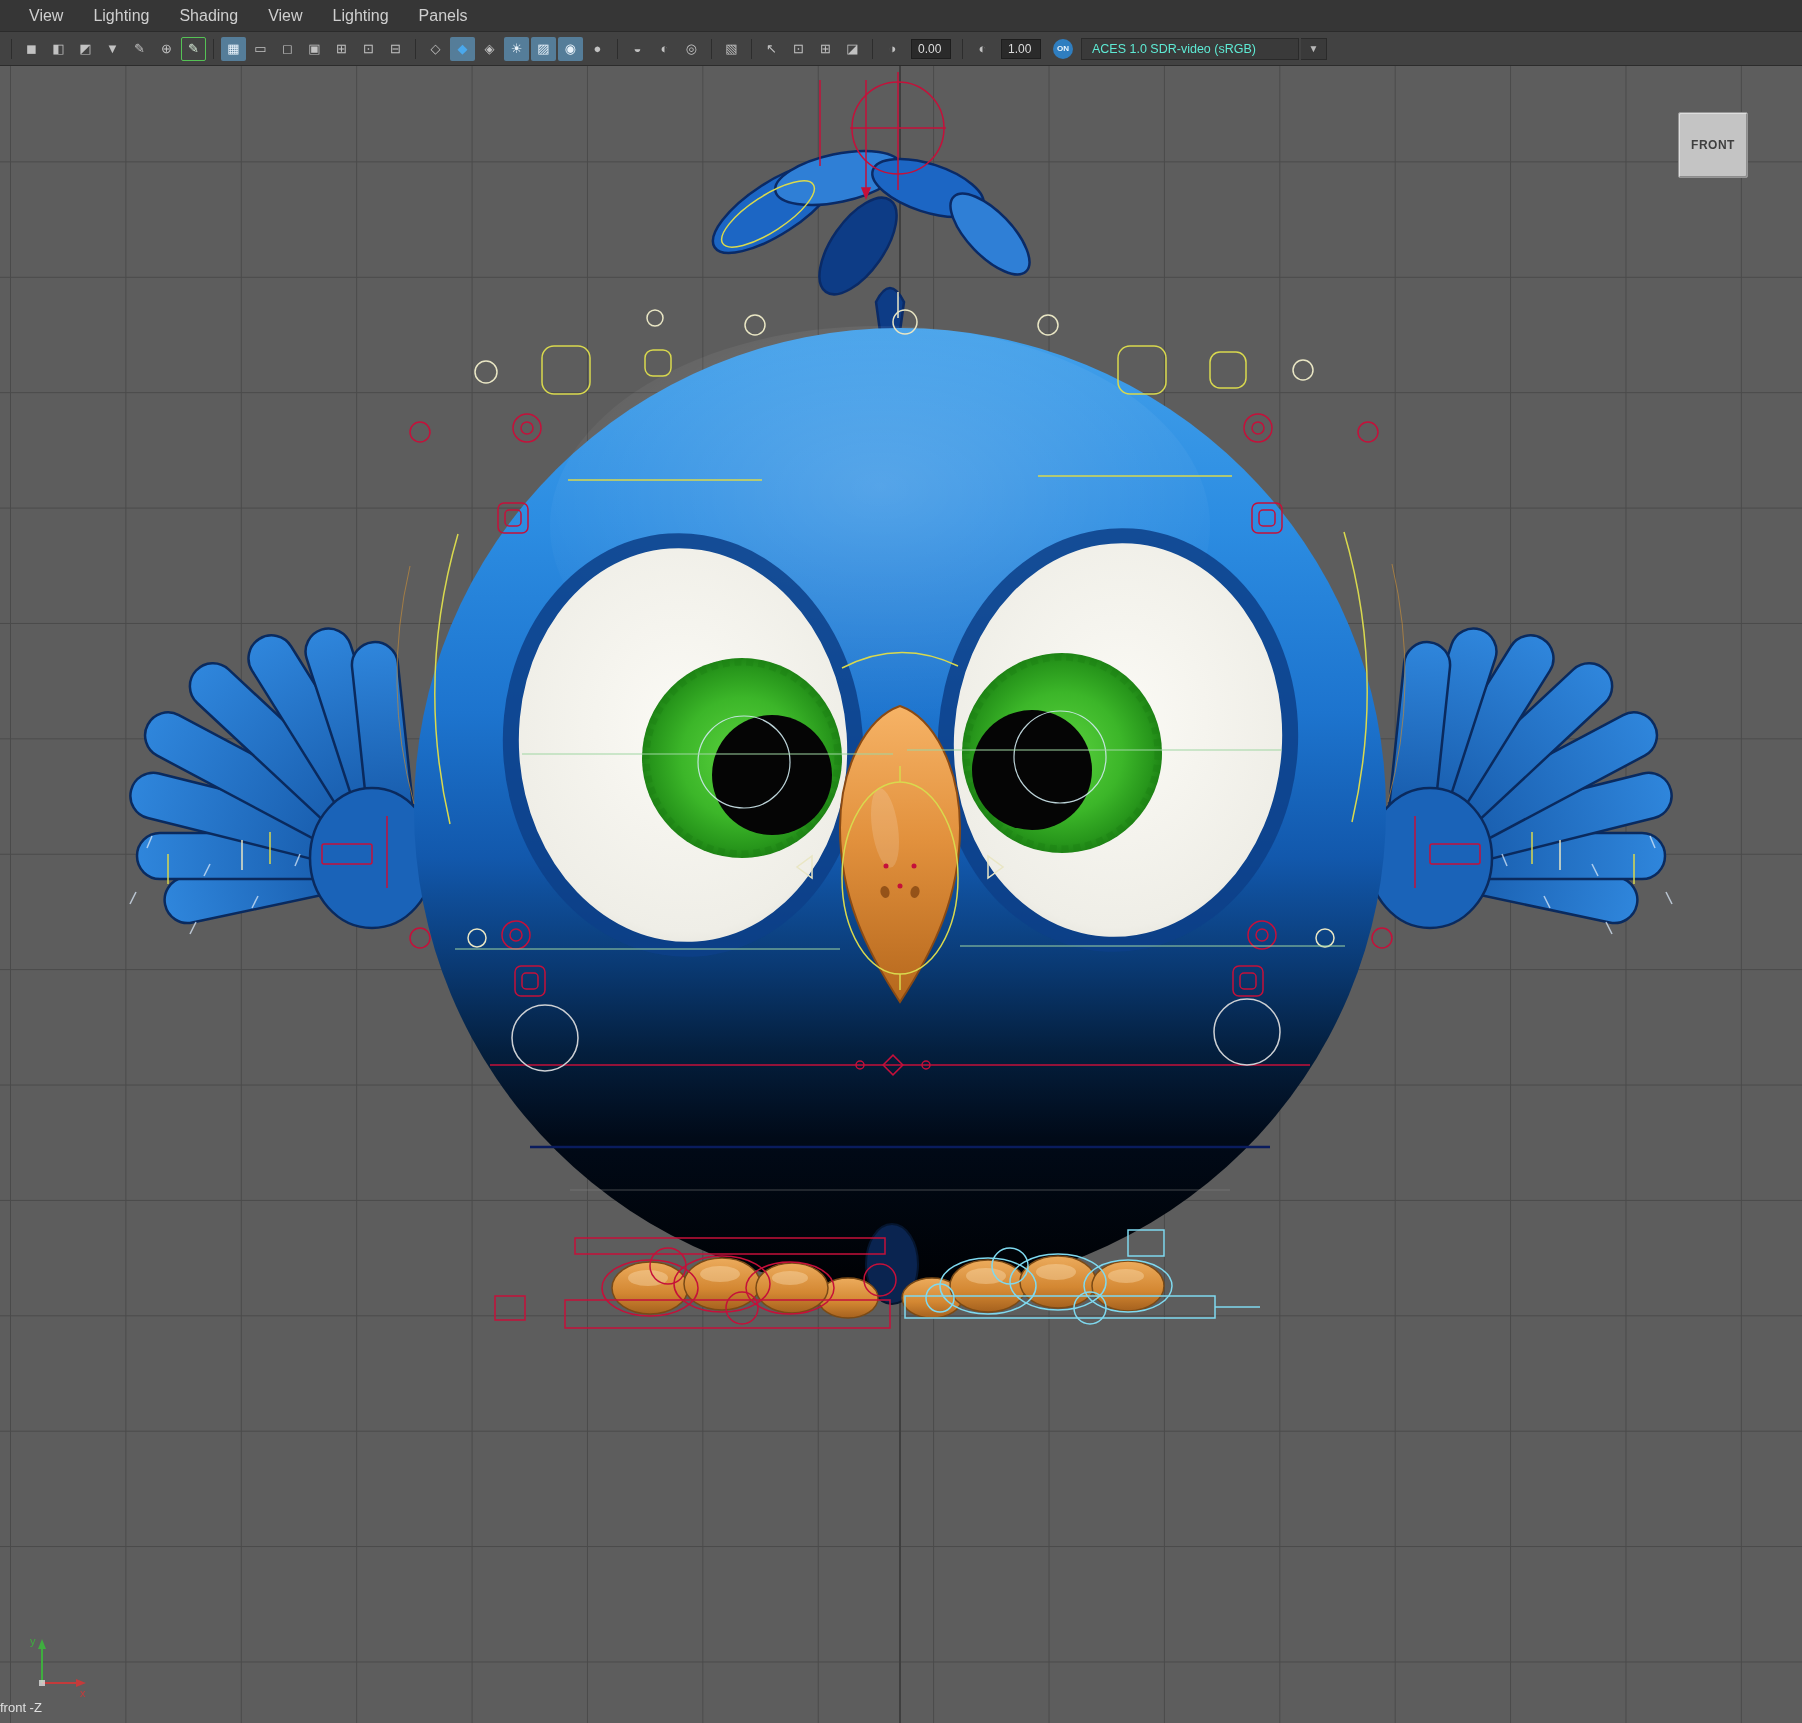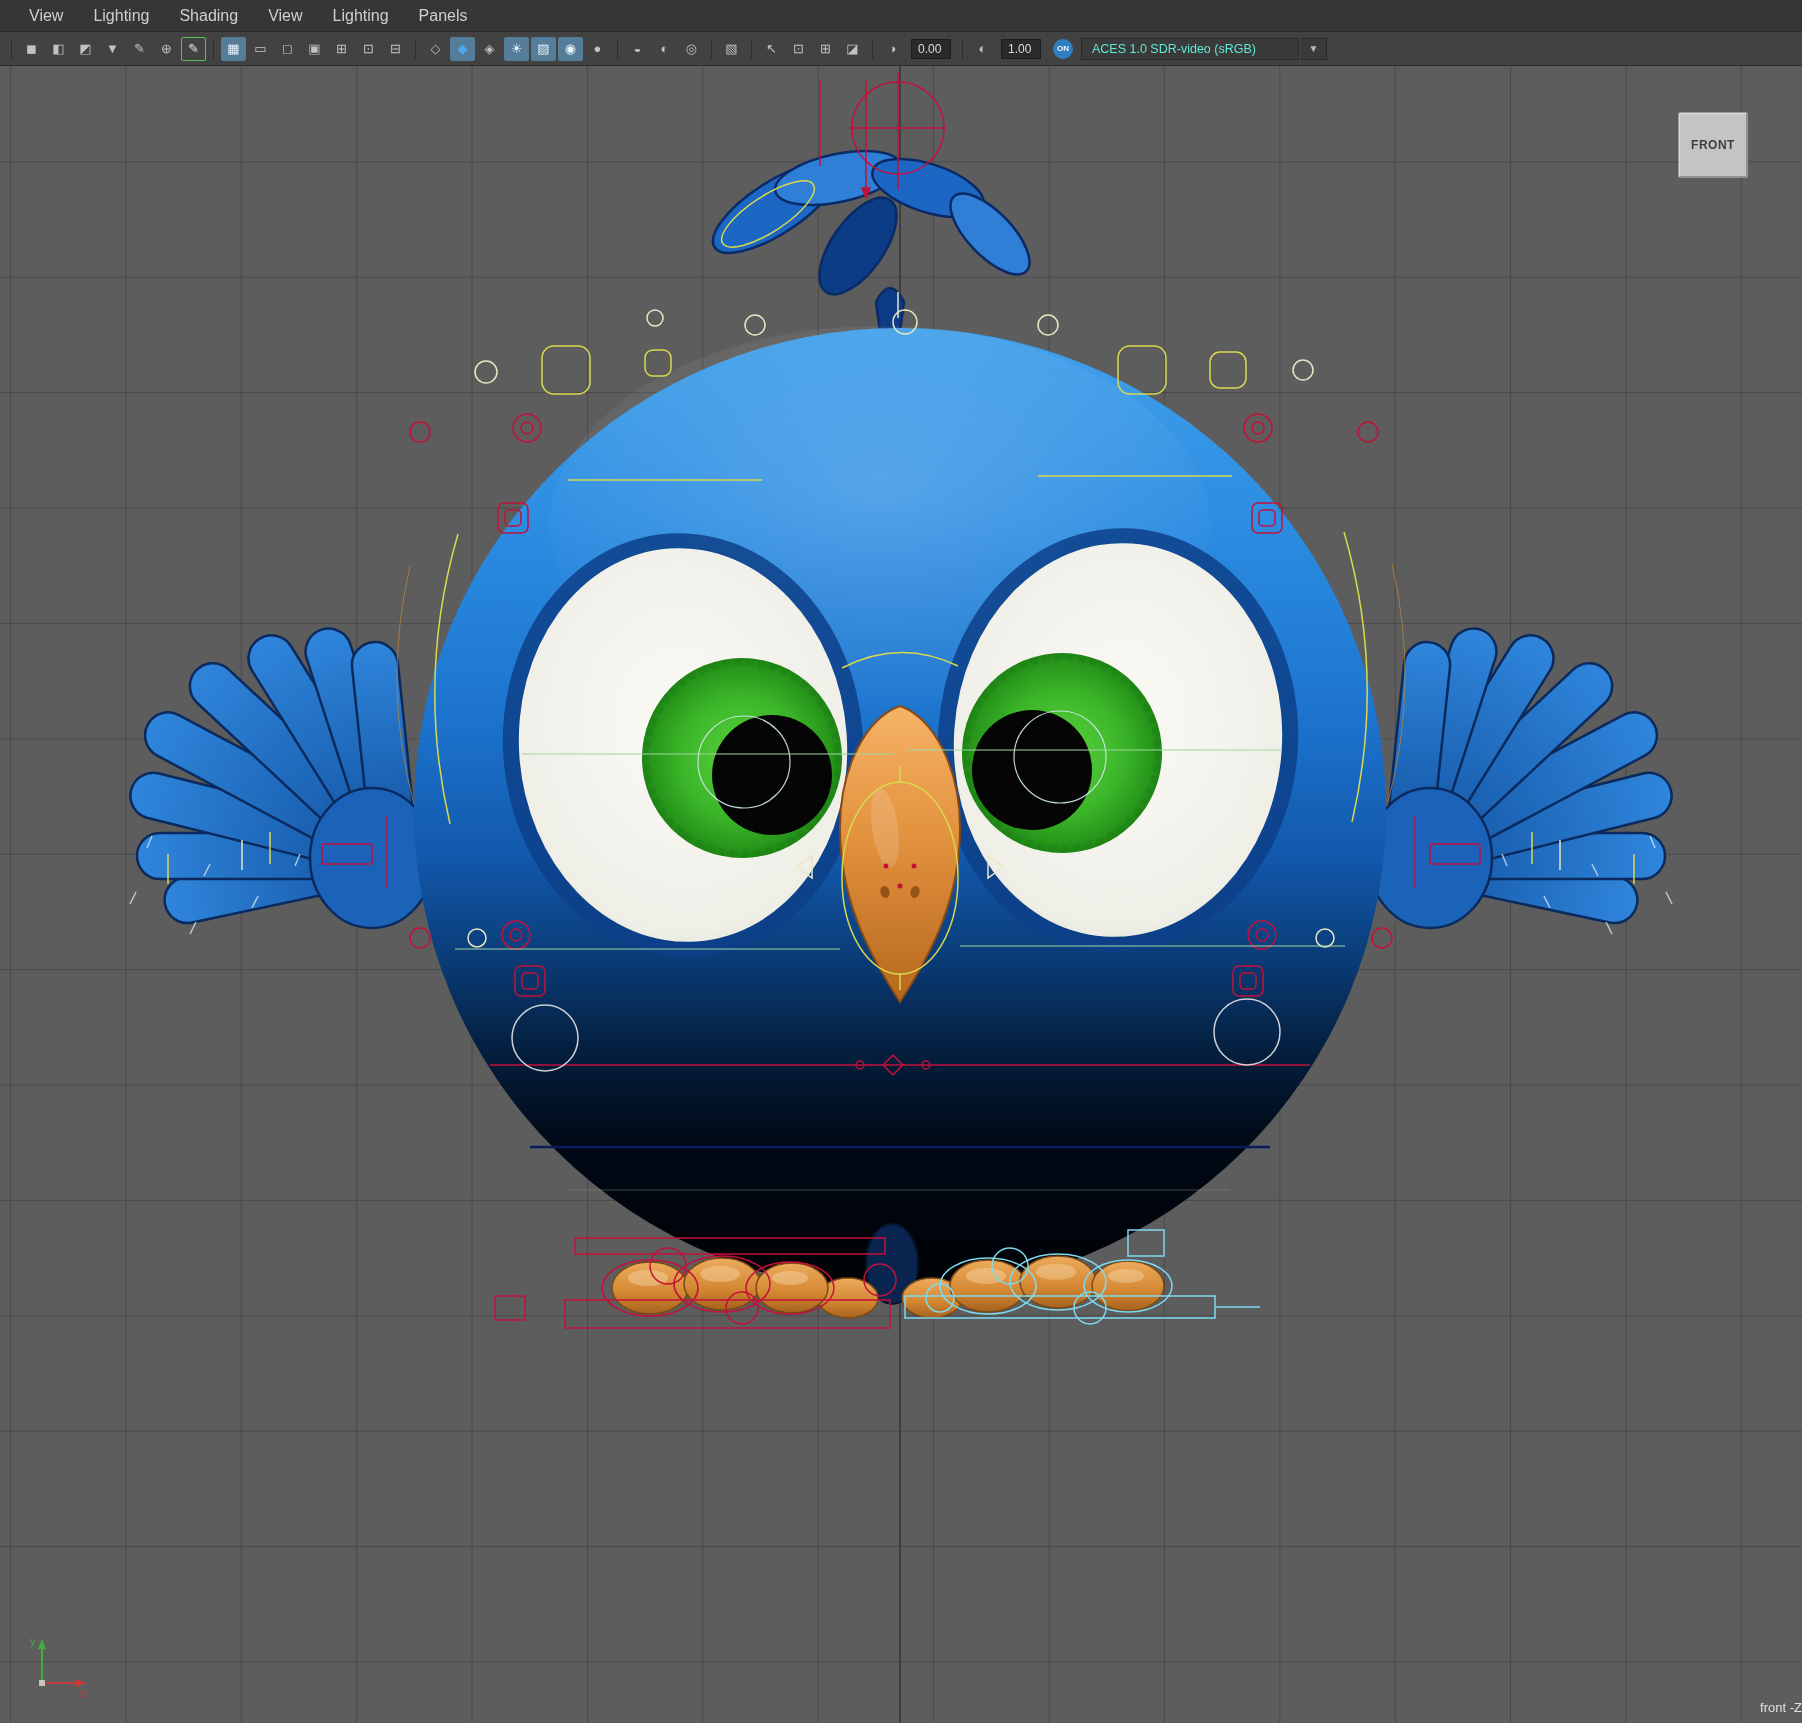--- a/index.html
+++ b/index.html
@@ -42,21 +42,21 @@
               background-size:115.4px 115.4px; background-position:10px -20px; }
   .center-axis { position:absolute; left:899px; top:0; width:2px; height:100%;
                  background:#3f3f3f; }
   .scene { position:absolute; left:0; top:0; width:1802px; height:1657px; }
   .front-badge { position:absolute; top:46px; right:54px; width:70px; height:66px;
                  background:#c4c4c4; border:1px solid #969696; border-radius:2px;
                  color:#3f3f3f; font-size:12px; font-weight:bold; letter-spacing:.5px;
                  display:flex; align-items:center; justify-content:center;
                  box-shadow:inset 1px 1px 0 #dedede, inset -1px -1px 0 #8d8d8d;margin-left:20px; }
   .axis-triad { position:absolute; left:24px; bottom:22px; }
-  .view-label { position:absolute; bottom:8px; left:0; width:100%; text-align:right;
+  .view-label { position:absolute; bottom:8px; left:0; width:100%; text-align:left;
                 color:#e0e0e0; font-size:13px; }
 </style>
 </head>
 <body>
 
 <div class="menubar">
   <div class="menu-item">View</div>
   <div class="menu-item">Lighting</div>
   <div class="menu-item">Shading</div>
   <div class="menu-item">View</div>

